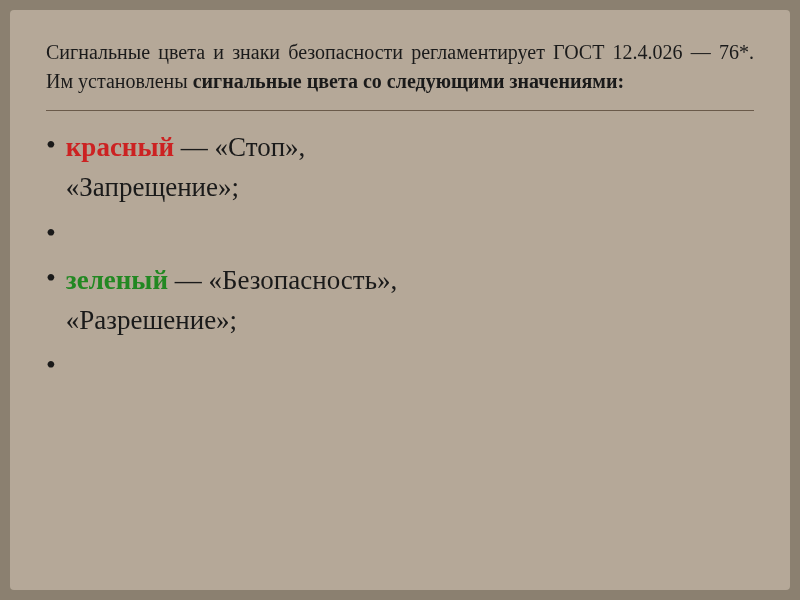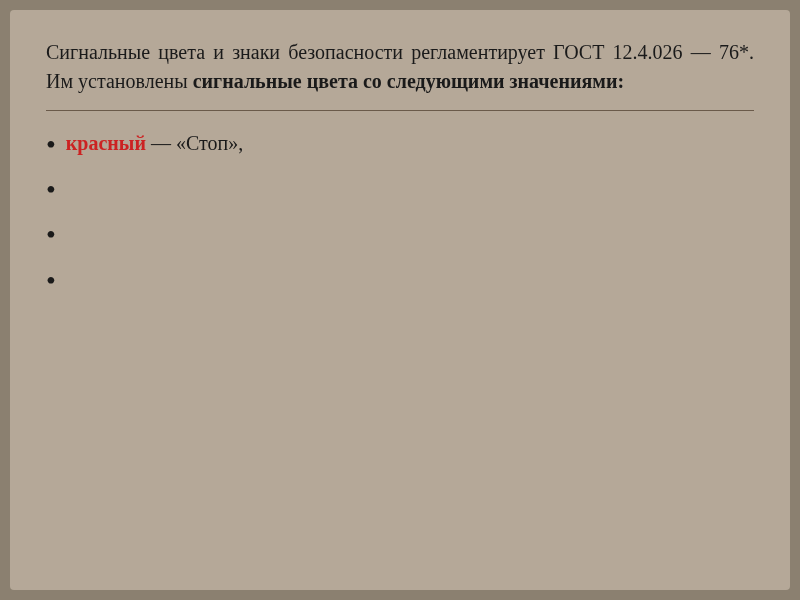--- a/index.html
+++ b/index.html
@@ -92,21 +92,21 @@
       color: #228822;
       font-weight: bold;
     }
 
     .color-blue {
       color: #2255cc;
       font-weight: bold;
     }
 
     .bullet-item-large .bullet-content {
-      font-size: 20px;
+      font-size: 27px;
     }
 
     .second-line {
       display: block;
       margin-left: 0;
       margin-top: 2px;
     }
   </style>
 </head>
 <body>
@@ -118,29 +118,34 @@
   </p>
 
   <div class="divider"></div>
 
   <ul class="bullet-list">
 
     <li class="bullet-item bullet-item-large">
       <span class="bullet-dot">•</span>
       <span class="bullet-content">
         <span class="color-red">красный</span><span> — «Стоп»,</span>
+        <span class="second-line">«Запрещение»;</span>
       </span>
     </li>
 
     <li class="bullet-item">
       <span class="bullet-dot">•</span>
     </li>
 
     <li class="bullet-item bullet-item-large">
       <span class="bullet-dot">•</span>
+      <span class="bullet-content">
+        <span class="color-green">зеленый</span><span> — «Безопасность»,</span>
+        <span class="second-line">«Разрешение»;</span>
+      </span>
     </li>
 
     <li class="bullet-item">
       <span class="bullet-dot">•</span>
     </li>
 
   </ul>
 
 </div>
 

